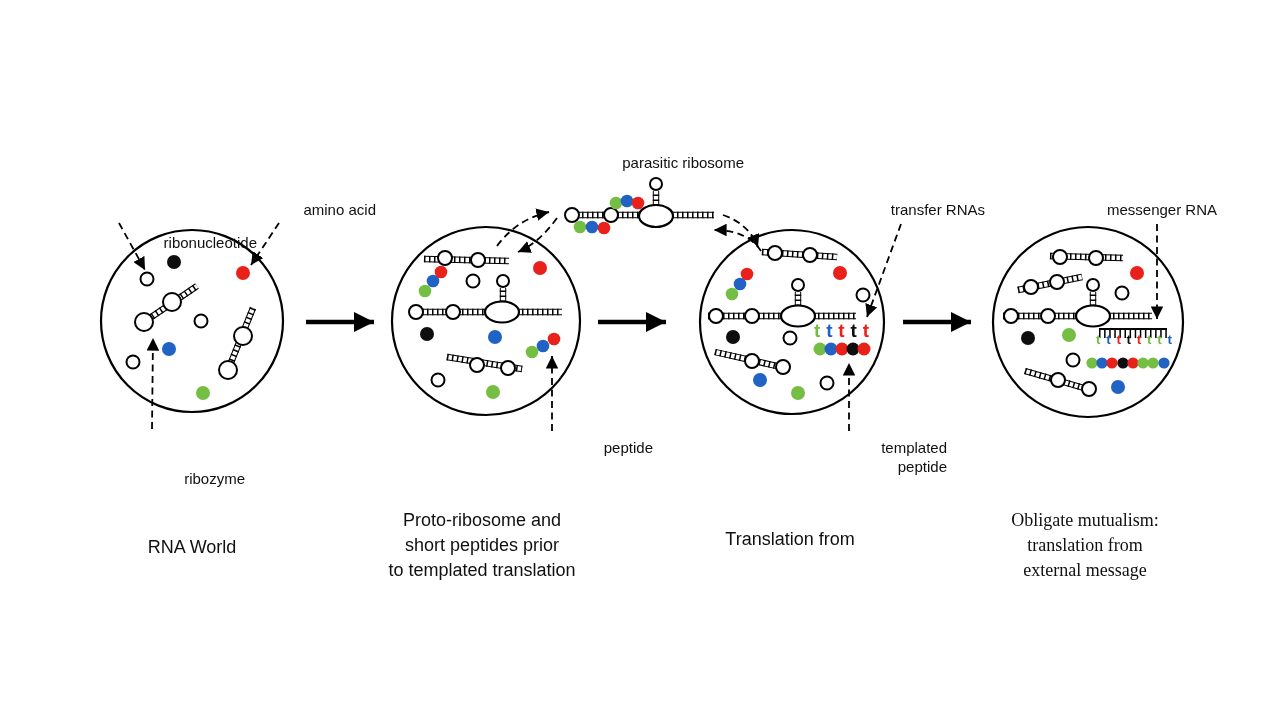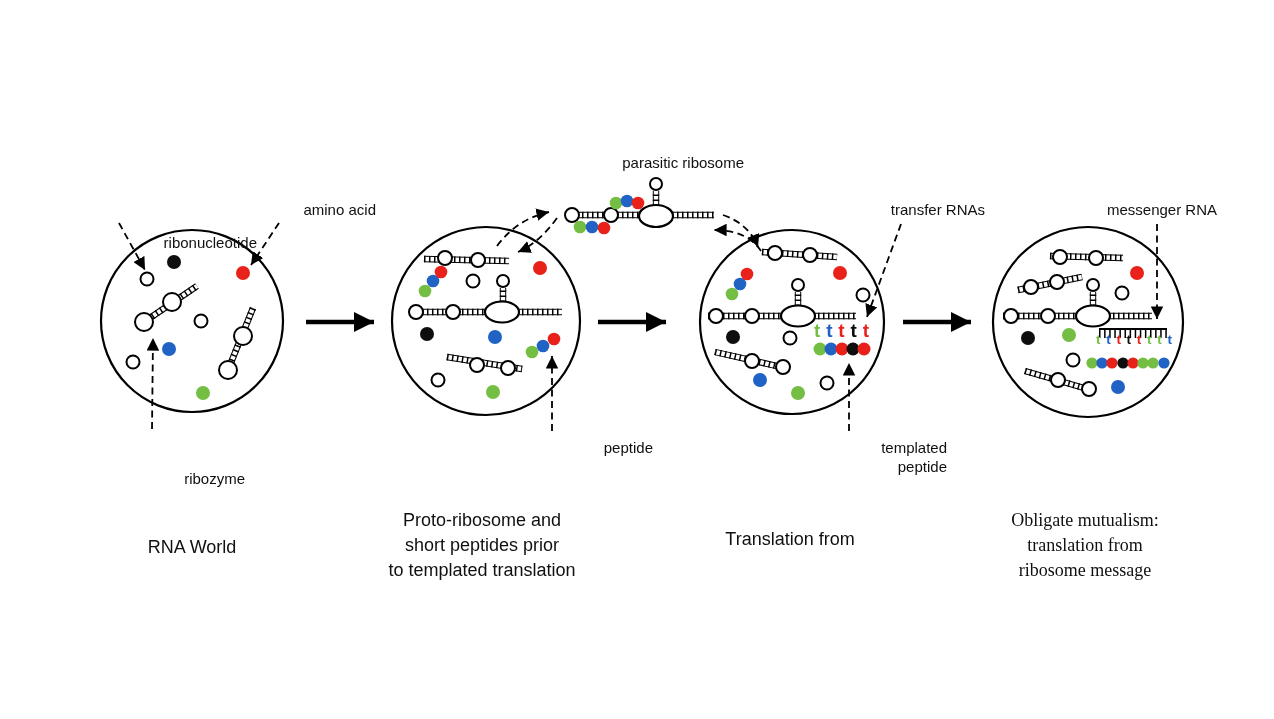--- a/index.html
+++ b/index.html
@@ -345,16 +345,16 @@
   <div>Proto-ribosome and</div>
   <div>short peptides prior</div>
   <div>to templated translation</div>
 </div>
 <div class="cap" style="left:670px;top:527px;width:240px;">
   <div>Translation from</div>
 </div>
 <div class="cap" style="left:965px;top:508px;width:240px;font-family:Liberation Serif, serif;">
   <div>Obligate mutualism:</div>
   <div>translation from</div>
-  <div>ribosome message</div>
+  <div>external message</div>
 </div>
 
 </div>
 
 </body></html>

